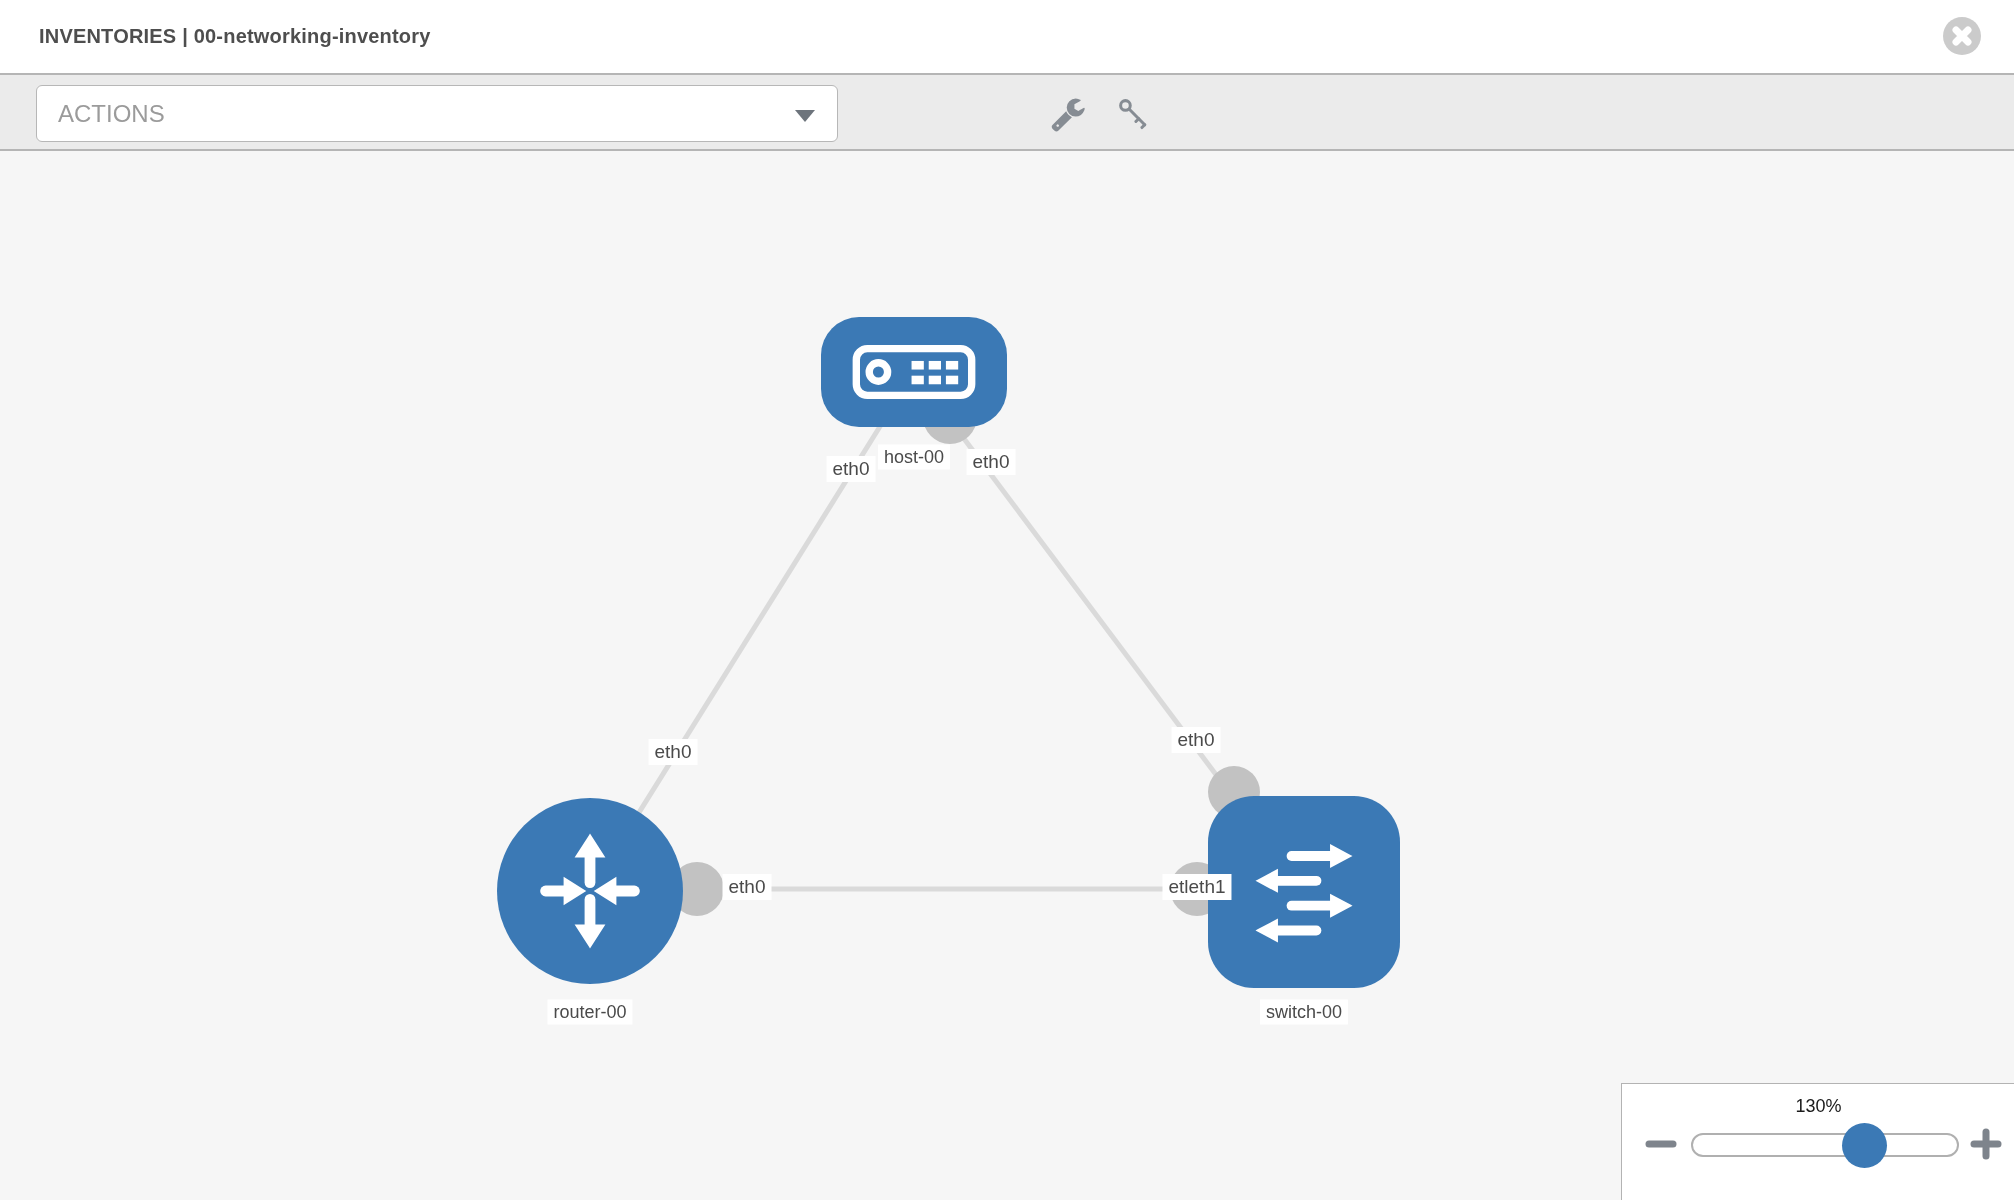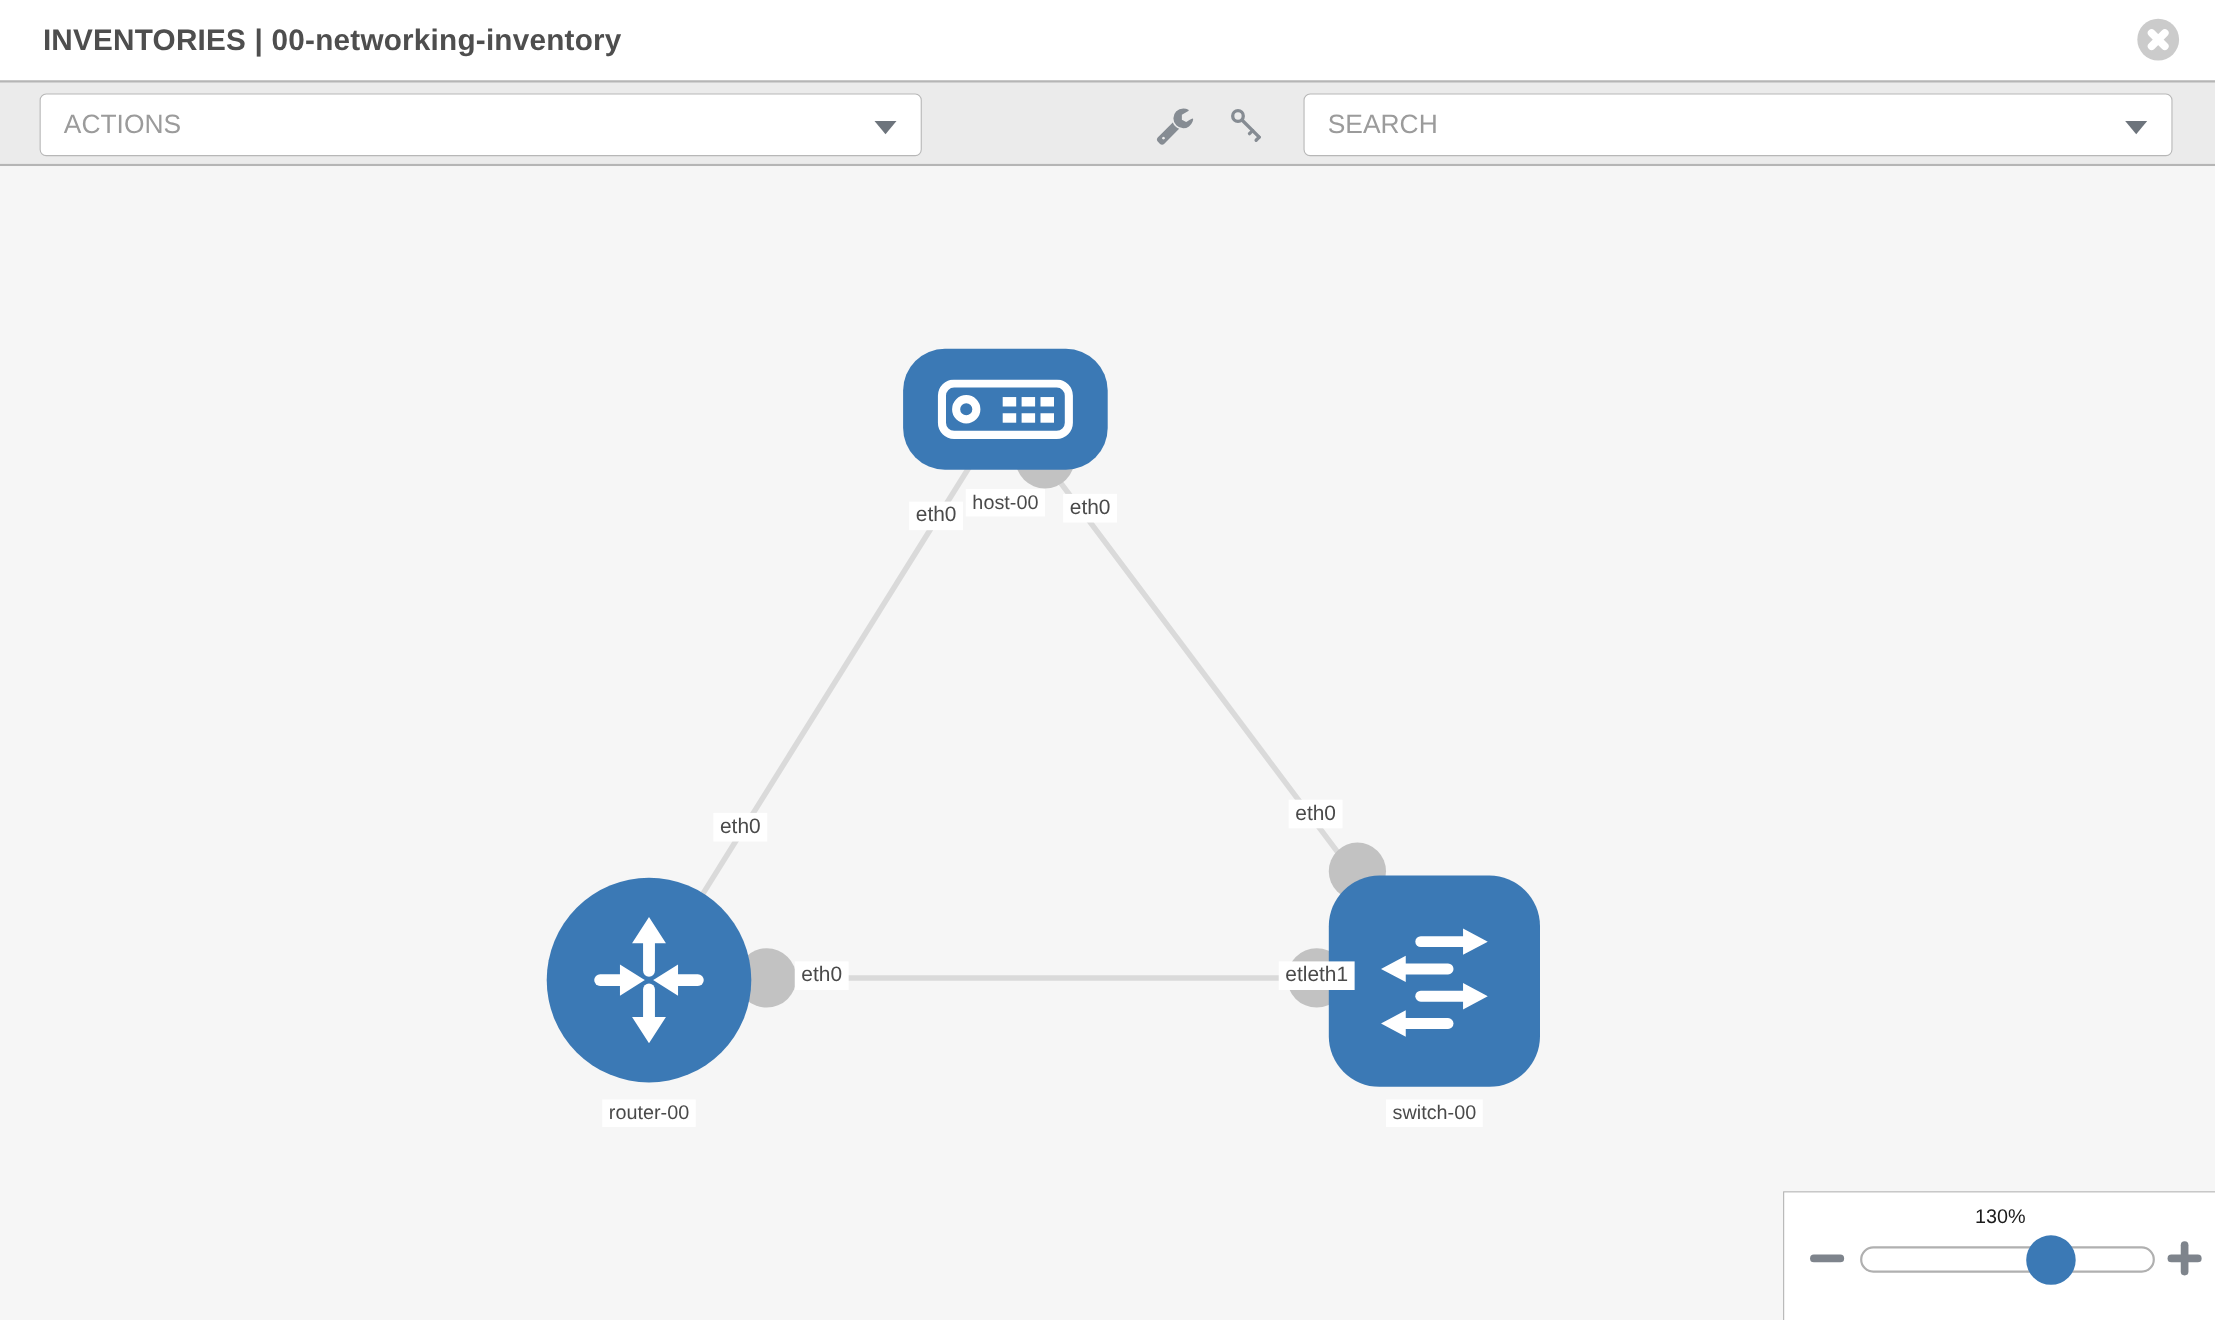--- a/index.html
+++ b/index.html
@@ -2,21 +2,21 @@
 <html><head>
 <meta charset="utf-8">
 <style>
   * { margin:0; padding:0; box-sizing:border-box; }
   body { background:#fff; font-family:"Liberation Sans", sans-serif; }
   .app { position:relative; width:2014px; height:1200px; overflow:hidden; background:#fff; }
 
   
   .header { position:absolute; top:0; left:0; width:2014px; height:73px; background:#fff; }
   .header-title { position:absolute; left:39px; top:0; height:73px; line-height:73px;
-                  font-size:27px; font-weight:bold; color:#4e4e4e; letter-spacing:0.2px; }
+                  font-size:20px; font-weight:bold; color:#4e4e4e; letter-spacing:0.2px; }
   .close-btn { position:absolute; right:33px; top:17px; width:38px; height:38px;
                border-radius:50%; background:#cbcbcb; cursor:pointer; }
   .close-btn svg { position:absolute; left:0; top:0; }
 
   
   .toolbar { position:absolute; top:73px; left:0; width:2014px; height:78px;
              background:#ebebeb; border-top:2px solid #b5b5b5; border-bottom:2px solid #b5b5b5;padding-left:36px; }
   .select { position:absolute; top:10px; height:57px; background:#fff;
             border:1px solid #b7b7b7; border-radius:6px; cursor:pointer; }
   .select-value { display:block; line-height:55px; padding-left:21px;
@@ -96,24 +96,20 @@
       <svg width="36" height="36" viewBox="0 0 1792 1792">
         <g stroke="#868c93" stroke-width="150" fill="none" stroke-linecap="round">
           <circle cx="470" cy="470" r="240"></circle>
           <line x1="650" y1="650" x2="1430" y2="1430"></line>
           <line x1="1130" y1="1130" x2="990" y2="1270"></line>
           <line x1="1430" y1="1430" x2="1290" y2="1570"></line>
         </g>
       </svg>
     </div>
 
-    <div class="select search-select">
-      <span class="select-value">SEARCH</span>
-      <span class="caret"></span>
-    </div>
   </div>
 
   <div class="canvas">
 
     <svg class="graph-svg" width="2014" height="1049">
       <line x1="914" y1="221" x2="590" y2="740" stroke="#dadada" stroke-width="5"></line>
       <line x1="914" y1="221" x2="1304" y2="741" stroke="#dadada" stroke-width="5"></line>
       <line x1="590" y1="738" x2="1304" y2="738" stroke="#dadada" stroke-width="5"></line>
       <circle cx="950" cy="266" r="27" fill="#c2c2c2"></circle>
       <circle cx="1234" cy="641" r="26" fill="#c2c2c2"></circle>

